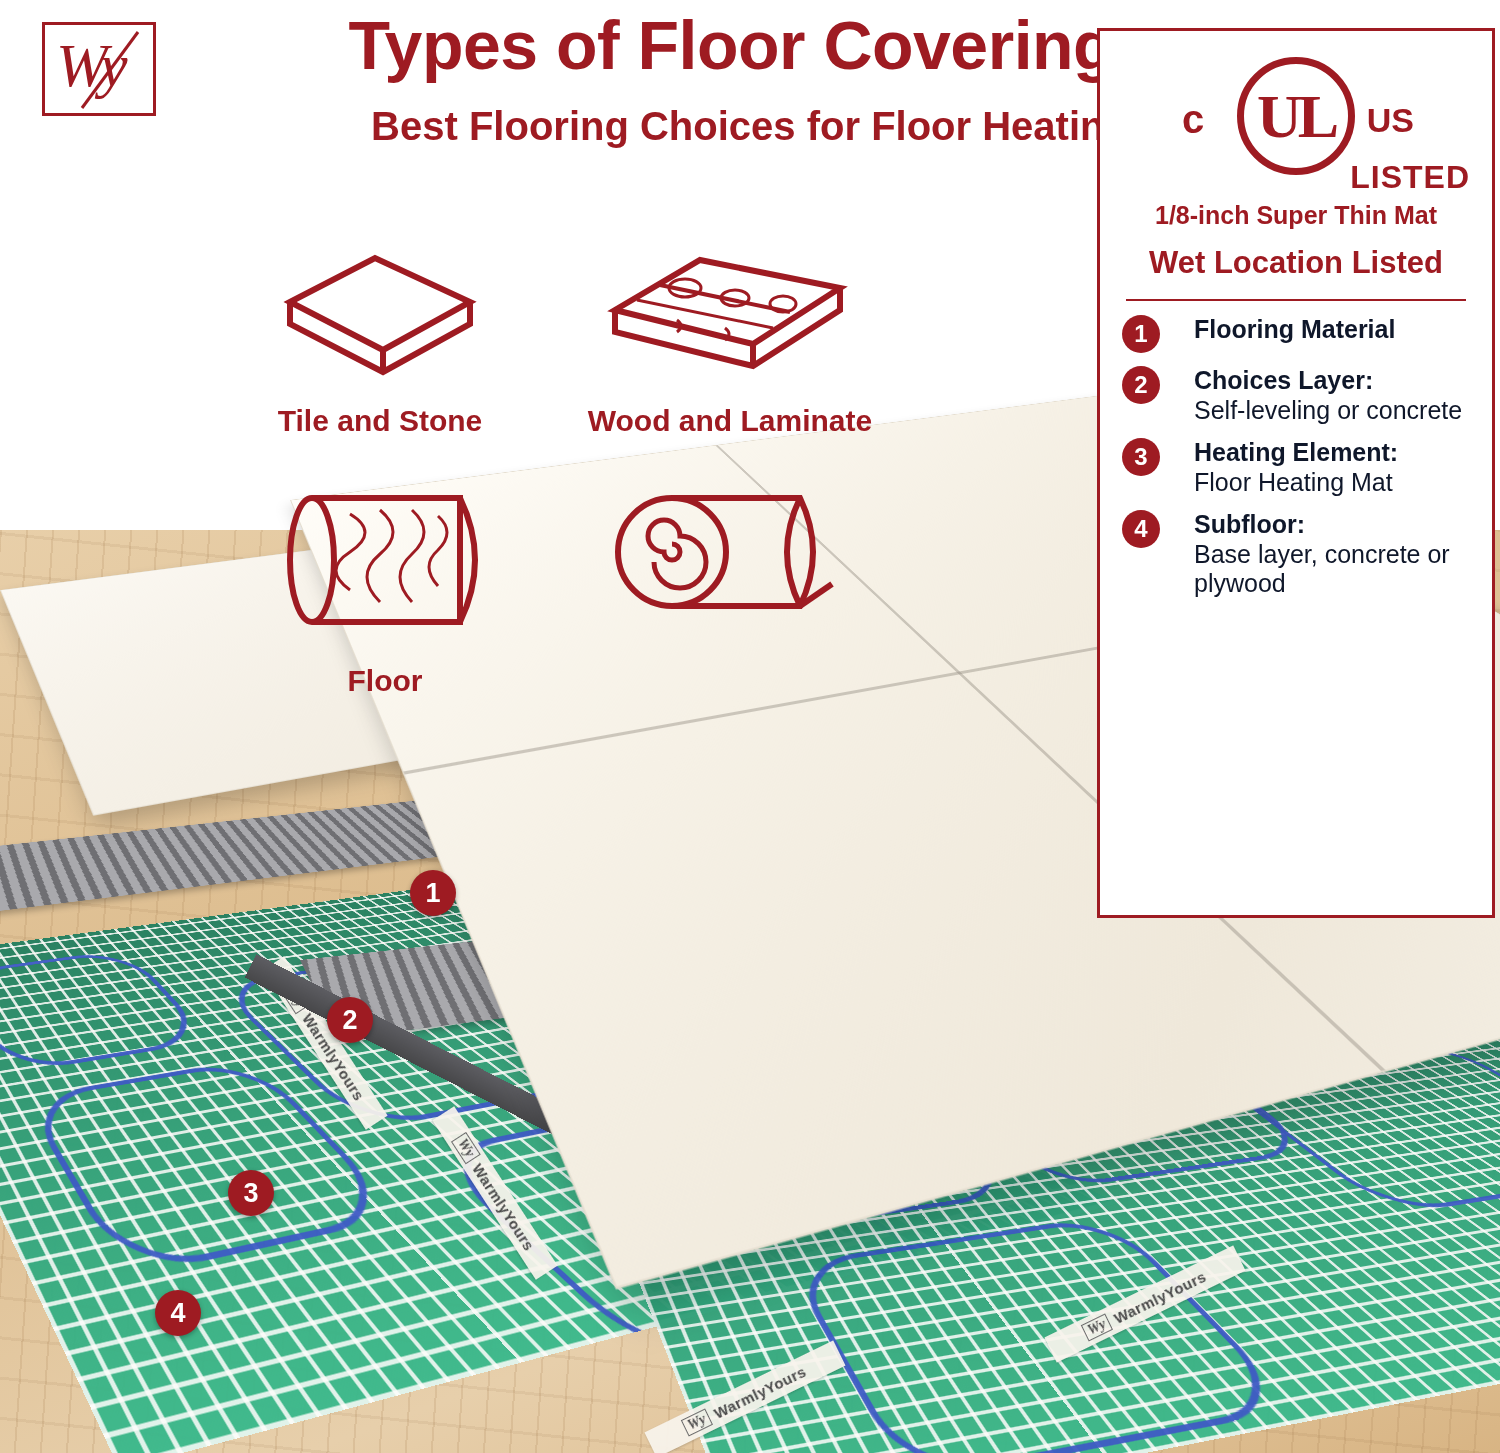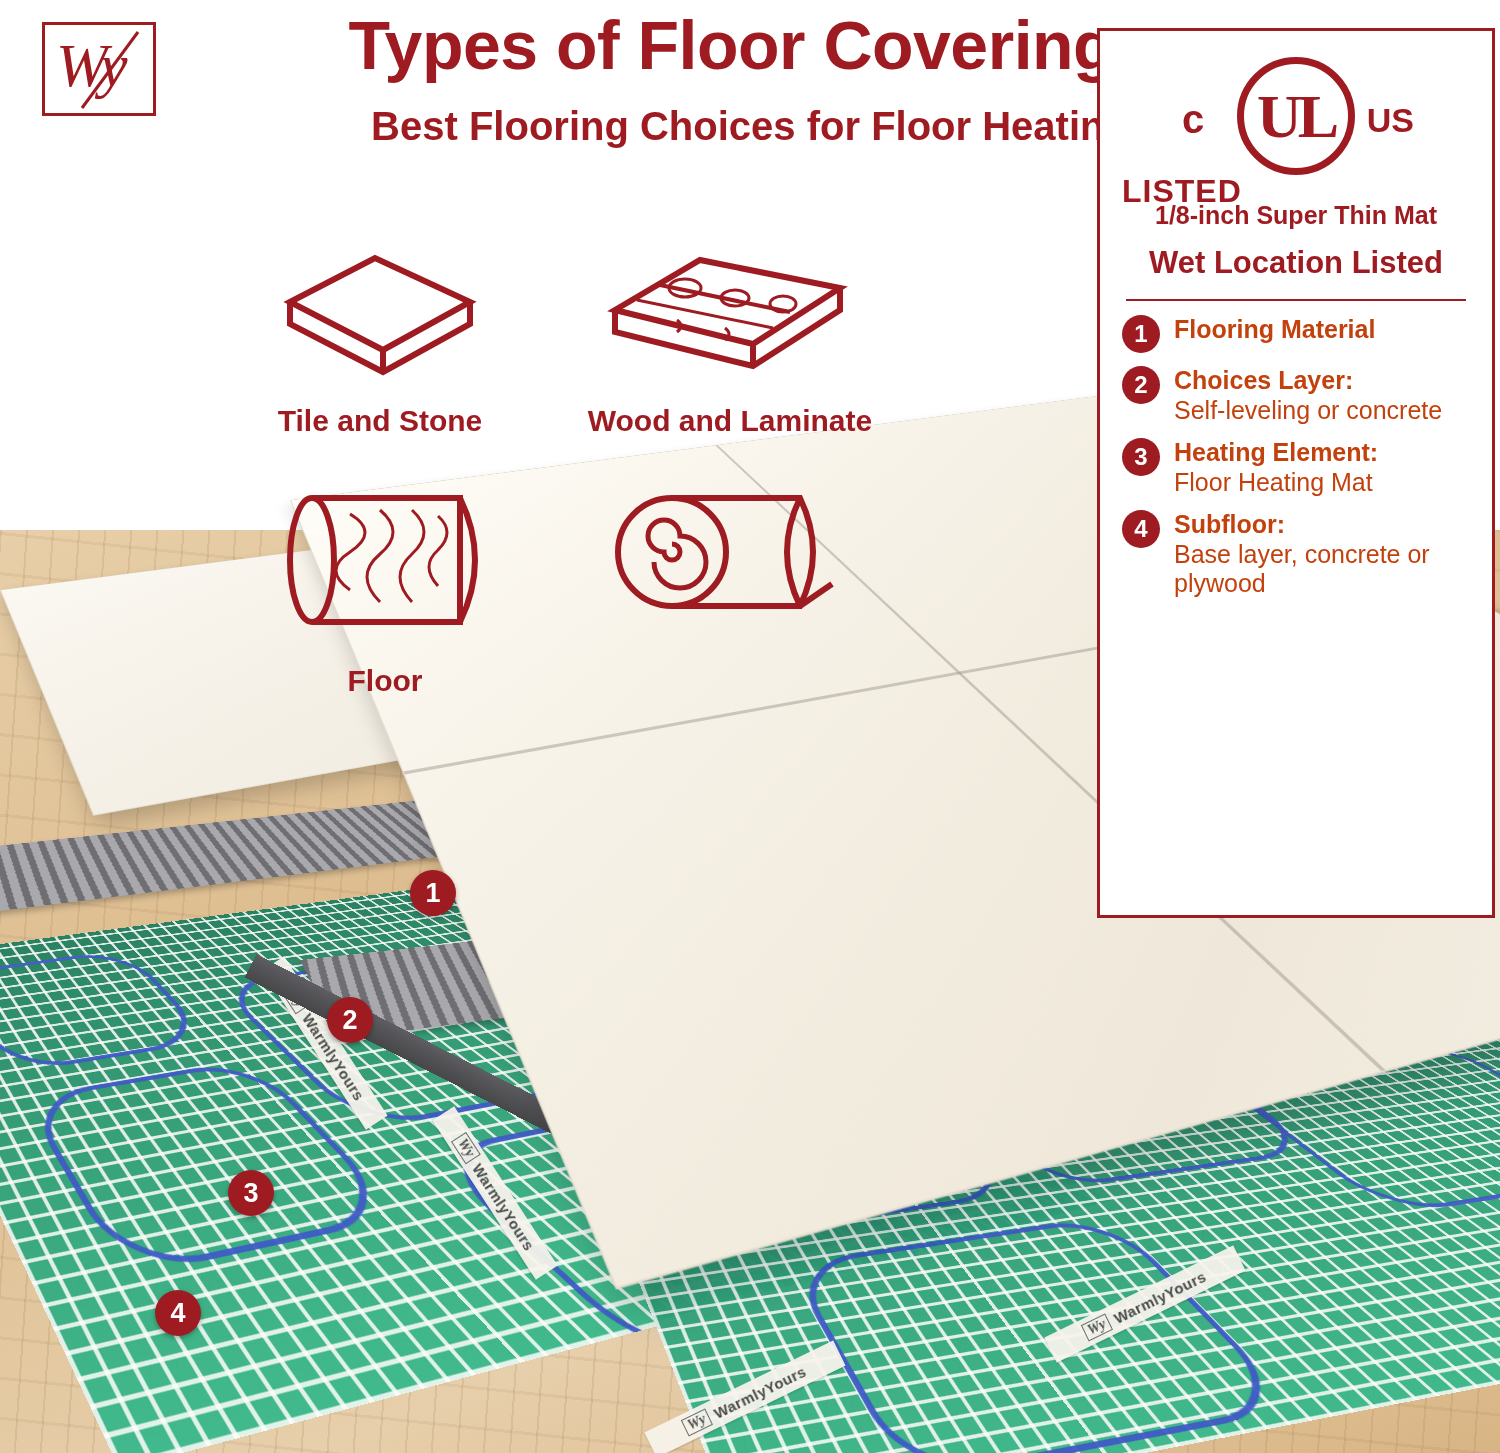--- a/index.html
+++ b/index.html
@@ -122,30 +122,30 @@
   .ul-mark{position:relative;height:150px;}
   .ul-circle{
     position:absolute;left:50%;top:8px;transform:translateX(-50%);
     width:104px;height:104px;border-radius:50%;border:7px solid #9e1b22;
     display:flex;align-items:center;justify-content:center;
     font-family:"Liberation Serif",serif;font-weight:bold;font-size:62px;color:#9e1b22;
     letter-spacing:-4px;
   }
   .ul-c{position:absolute;left:60px;top:48px;font-size:40px;font-weight:bold;}
   .ul-us{position:absolute;right:56px;top:52px;font-size:34px;font-weight:bold;text-align:right;}
-  .ul-listed{position:absolute;left:0;right:0;top:110px;text-align:left;font-size:32px;font-weight:bold;letter-spacing:1px;margin-top:14px;}
+  .ul-listed{position:absolute;left:0;right:0;top:110px;text-align:right;font-size:32px;font-weight:bold;letter-spacing:1px;}
   .panel-head{text-align:center;font-size:25px;font-weight:bold;line-height:1.18;margin-top:2px;}
   .panel-head2{text-align:center;font-size:31px;font-weight:bold;line-height:1.18;margin-top:14px;}
   .rule{height:2px;background:#9e1b22;margin:18px 4px 14px;}
   .legend-item{display:flex;gap:14px;margin-bottom:13px;align-items:flex-start;}
   .badge{
     flex:0 0 auto;width:38px;height:38px;border-radius:50%;background:#9e1b22;color:#fff;
     font-size:24px;font-weight:bold;display:flex;align-items:center;justify-content:center;
   }
-  .legend-text{font-size:25px;line-height:1.18;color:#c2410c;}
+  .legend-text{font-size:25px;line-height:1.18;color:#0f172a;margin-left:20px;}
   .legend-text .bold{font-weight:bold;display:block;}
   .legend-text .sub{font-weight:normal;display:block;}
 
   
   .callout{
     position:absolute;width:46px;height:46px;border-radius:50%;background:#9e1b22;color:#fff;
     font-size:27px;font-weight:bold;display:flex;align-items:center;justify-content:center;
     z-index:45;box-shadow:0 2px 5px rgba(0,0,0,0.3);
   }
 </style>

